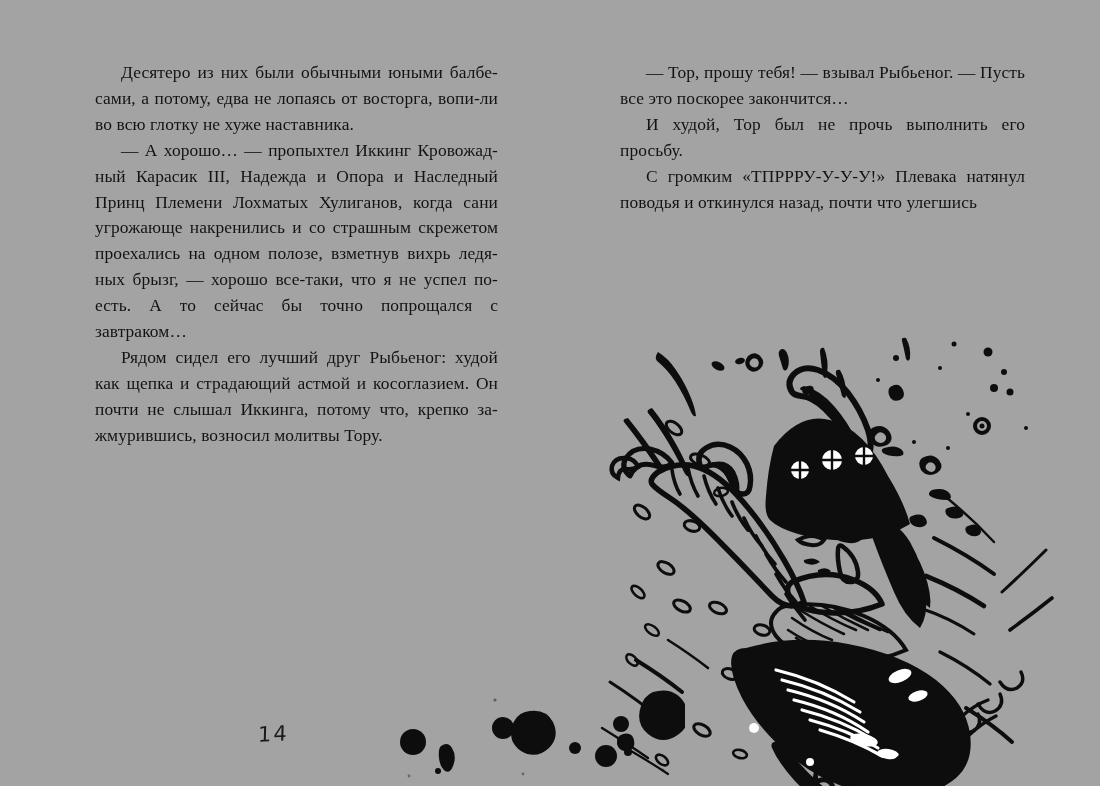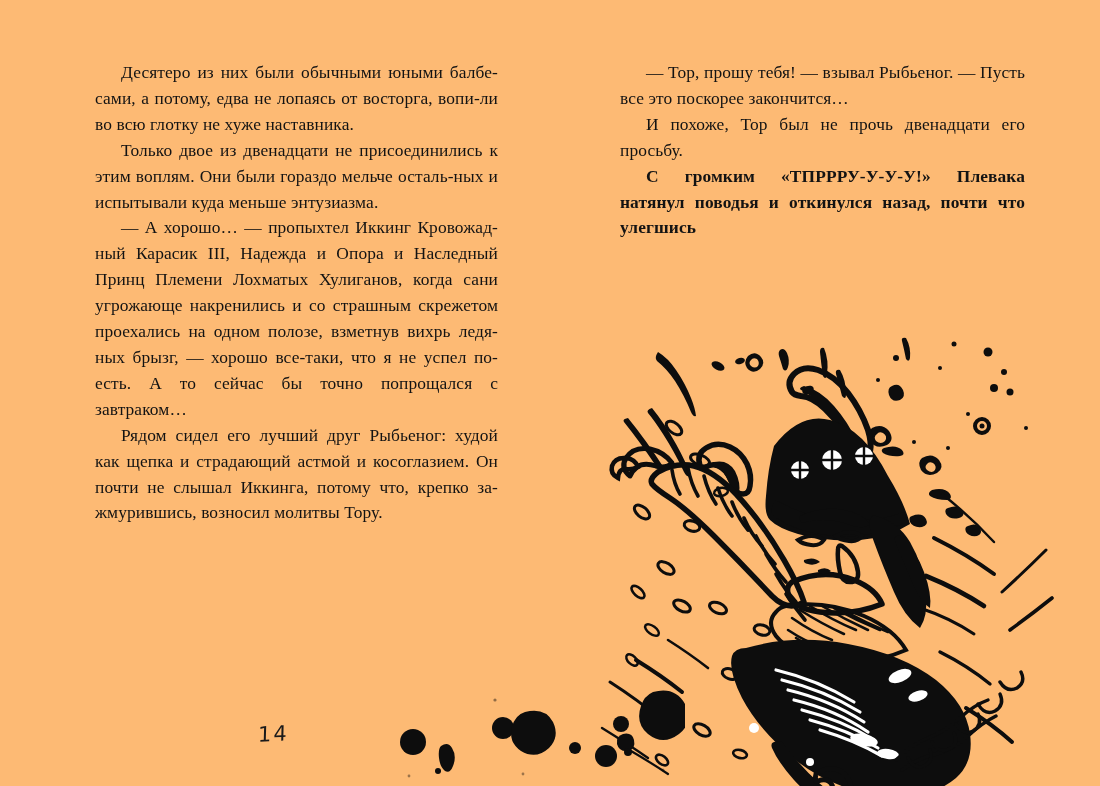--- a/index.html
+++ b/index.html
@@ -5,21 +5,21 @@
 <style>
   html, body {
     margin: 0;
     padding: 0;
     background: #ffffff;
   }
   #page {
     position: relative;
     width: 1100px;
     height: 786px;
-    background: #fdba74;
+    background: #a3a3a3;
     overflow: hidden;
     font-family: "Liberation Serif", "DejaVu Serif", serif;
     color: #121212;
   }
 
   
   .column {
     position: absolute;
     top: 60px;
     font-size: 17.4px;
@@ -30,21 +30,21 @@
     color: #131313;
   }
   #col-left  { left: 95px;  width: 403px; }
   #col-right { left: 620px; width: 405px; }
 
   .para {
     margin: 0;
     text-indent: 26px;
     hyphens: manual;
   }
-  .para.flush { text-align-last: left; font-weight: bold; }
+  .para.flush { text-align-last: left; }
 
   
   #page-number {
     position: absolute;
     left: 258px;
     top: 722px;
     font-family: "DejaVu Sans", sans-serif;
     font-size: 21px;
     font-weight: 400;
     letter-spacing: 2px;
@@ -73,28 +73,27 @@
   }
   #ink-splatter svg { display: block; width: 100%; height: 100%; }
 </style>
 </head>
 <body>
 
 <div id="page">
 
   <div id="col-left" class="column">
     <p class="para">Десятеро из них были обычными юными балбе-сами, а потому, едва не лопаясь от восторга, вопи-ли во всю глотку не хуже наставника.</p>
-    <p class="para">Только двое из двенадцати не присоединились к этим воплям. Они были гораздо мельче осталь-ных и испытывали куда меньше энтузиазма.</p>
     <p class="para">— А хорошо… — пропыхтел Иккинг Кровожад-ный Карасик III, Надежда и Опора и Наследный Принц Племени Лохматых Хулиганов, когда сани угрожающе накренились и со страшным скрежетом проехались на одном полозе, взметнув вихрь ледя-ных брызг, — хорошо все-таки, что я не успел по-есть. А то сейчас бы точно попрощался с завтраком…</p>
     <p class="para">Рядом сидел его лучший друг Рыбьеног: худой как щепка и страдающий астмой и косоглазием. Он почти не слышал Иккинга, потому что, крепко за-жмурившись, возносил молитвы Тору.</p>
   </div>
 
   <div id="col-right" class="column">
     <p class="para">— Тор, прошу тебя! — взывал Рыбьеног. — Пусть все это поскорее закончится…</p>
-    <p class="para">И похоже, Тор был не прочь двенадцати его просьбу.</p>
+    <p class="para">И худой, Тор был не прочь выполнить его просьбу.</p>
     <p class="para flush">С громким «ТПРРРУ-У-У-У!» Плевака натянул поводья и откинулся назад, почти что улегшись</p>
   </div>
 
   <div id="page-number">14</div>
 
   <div id="illustration">
     <svg viewBox="0 0 470 456" xmlns="http://www.w3.org/2000/svg" aria-hidden="true">
       <g fill="#0d0d0d" stroke="none">
 
         <g>

